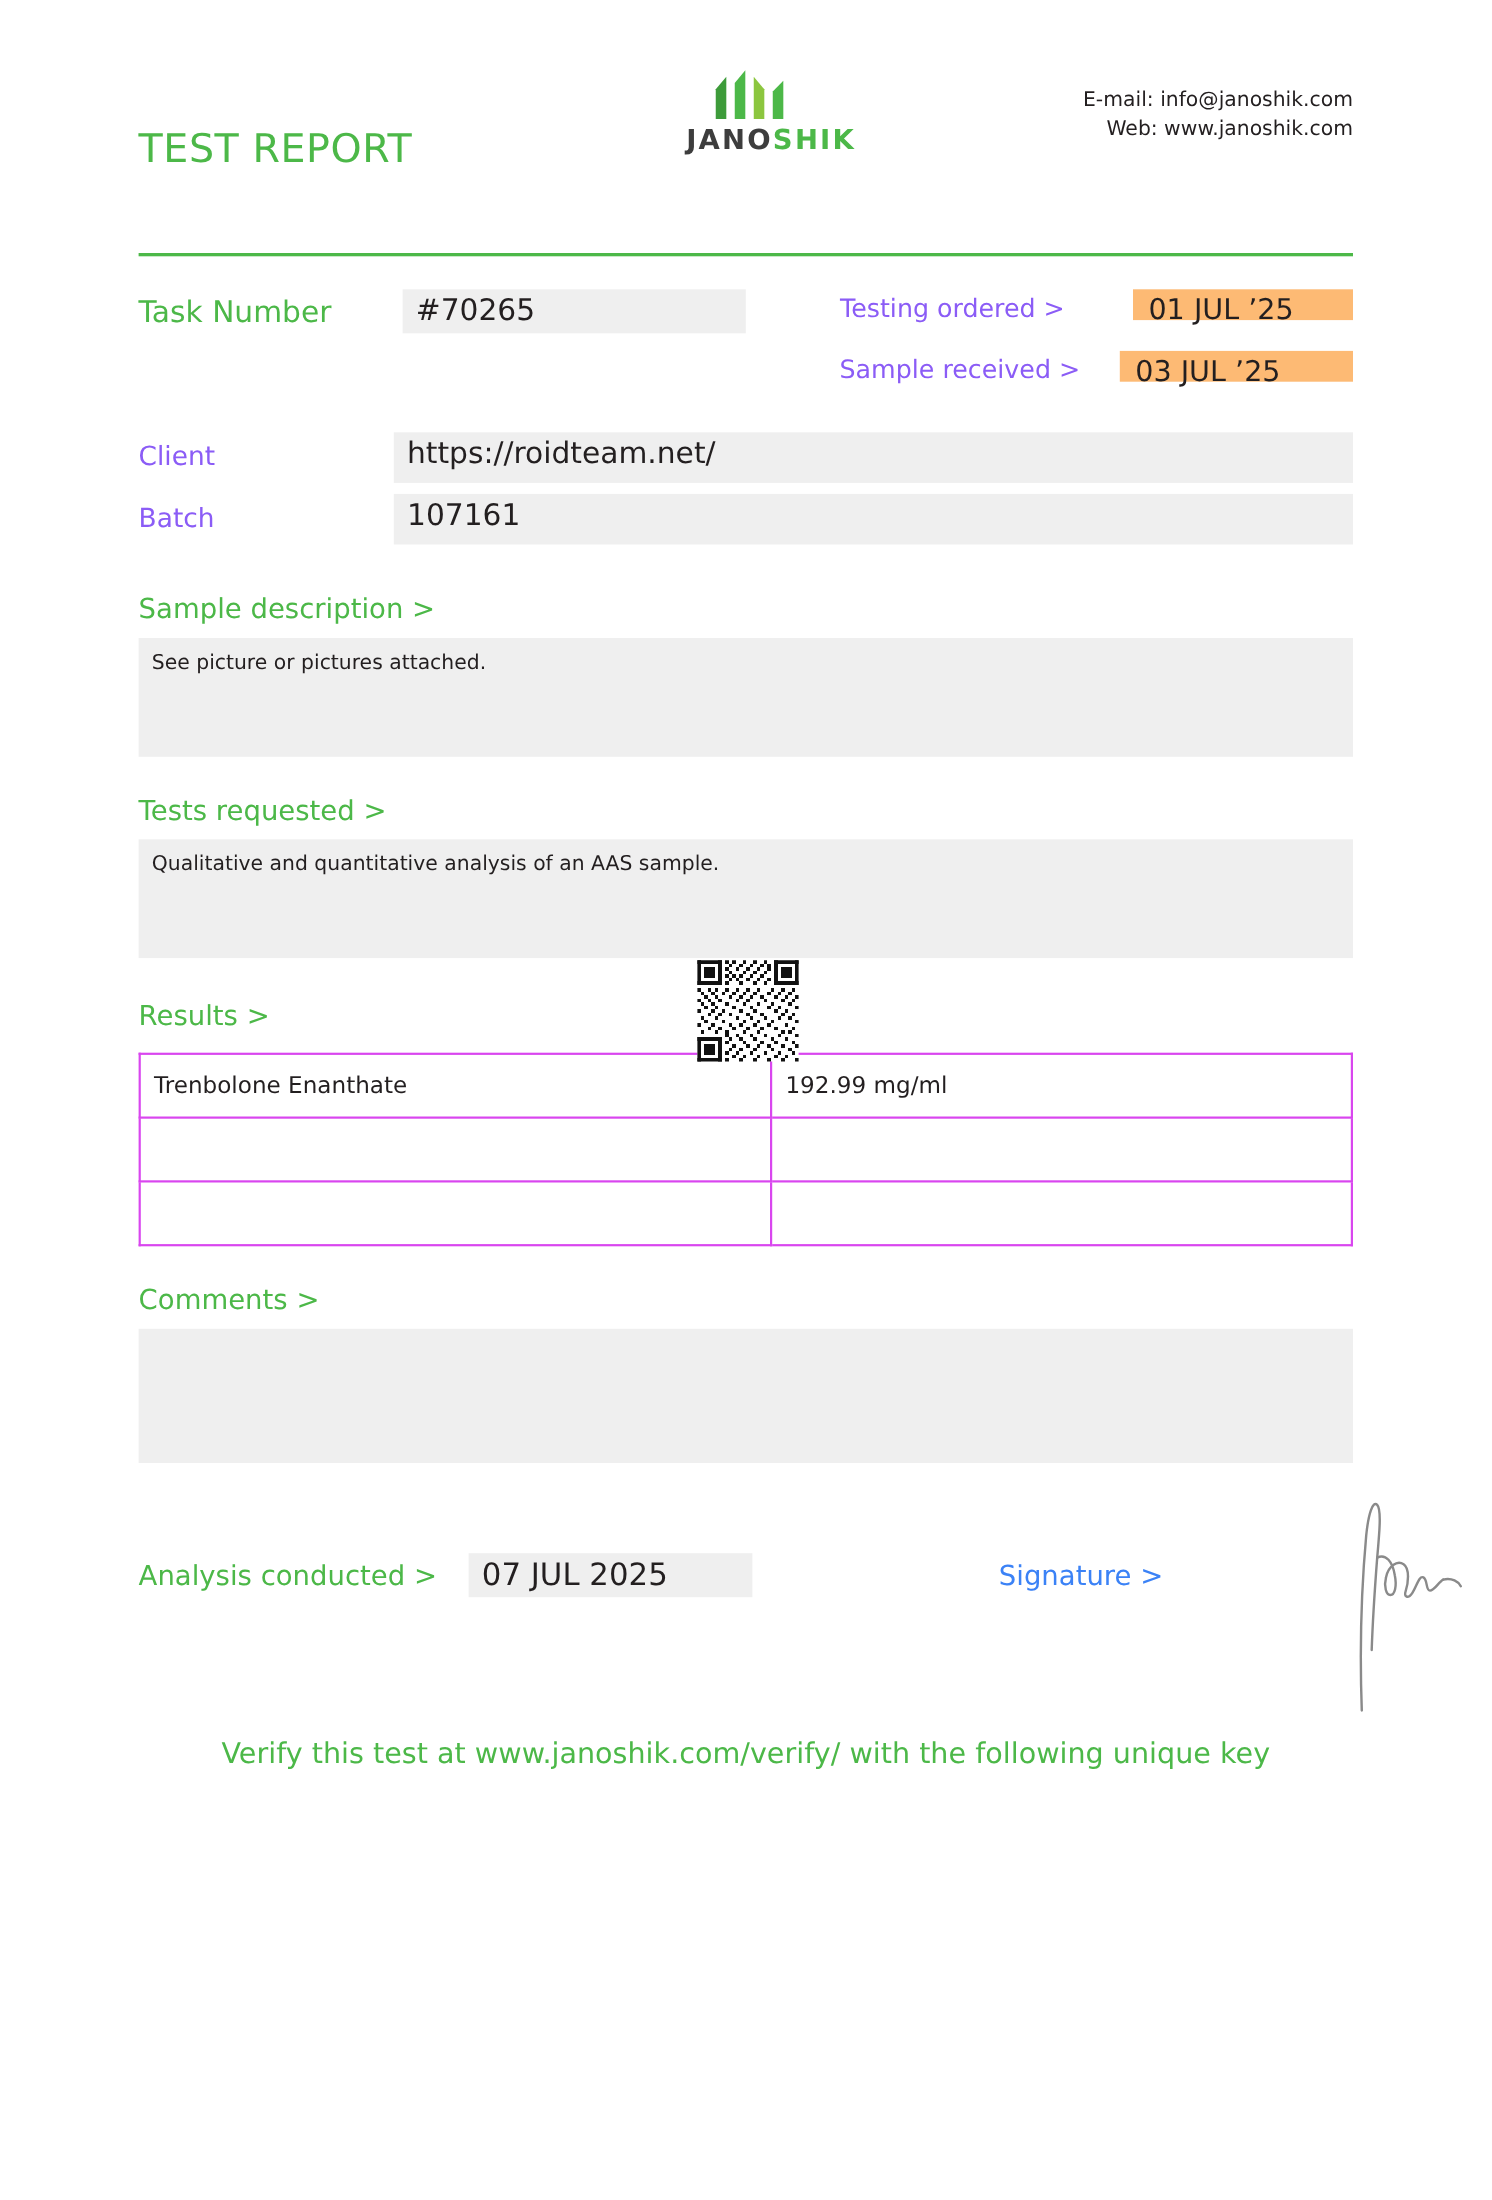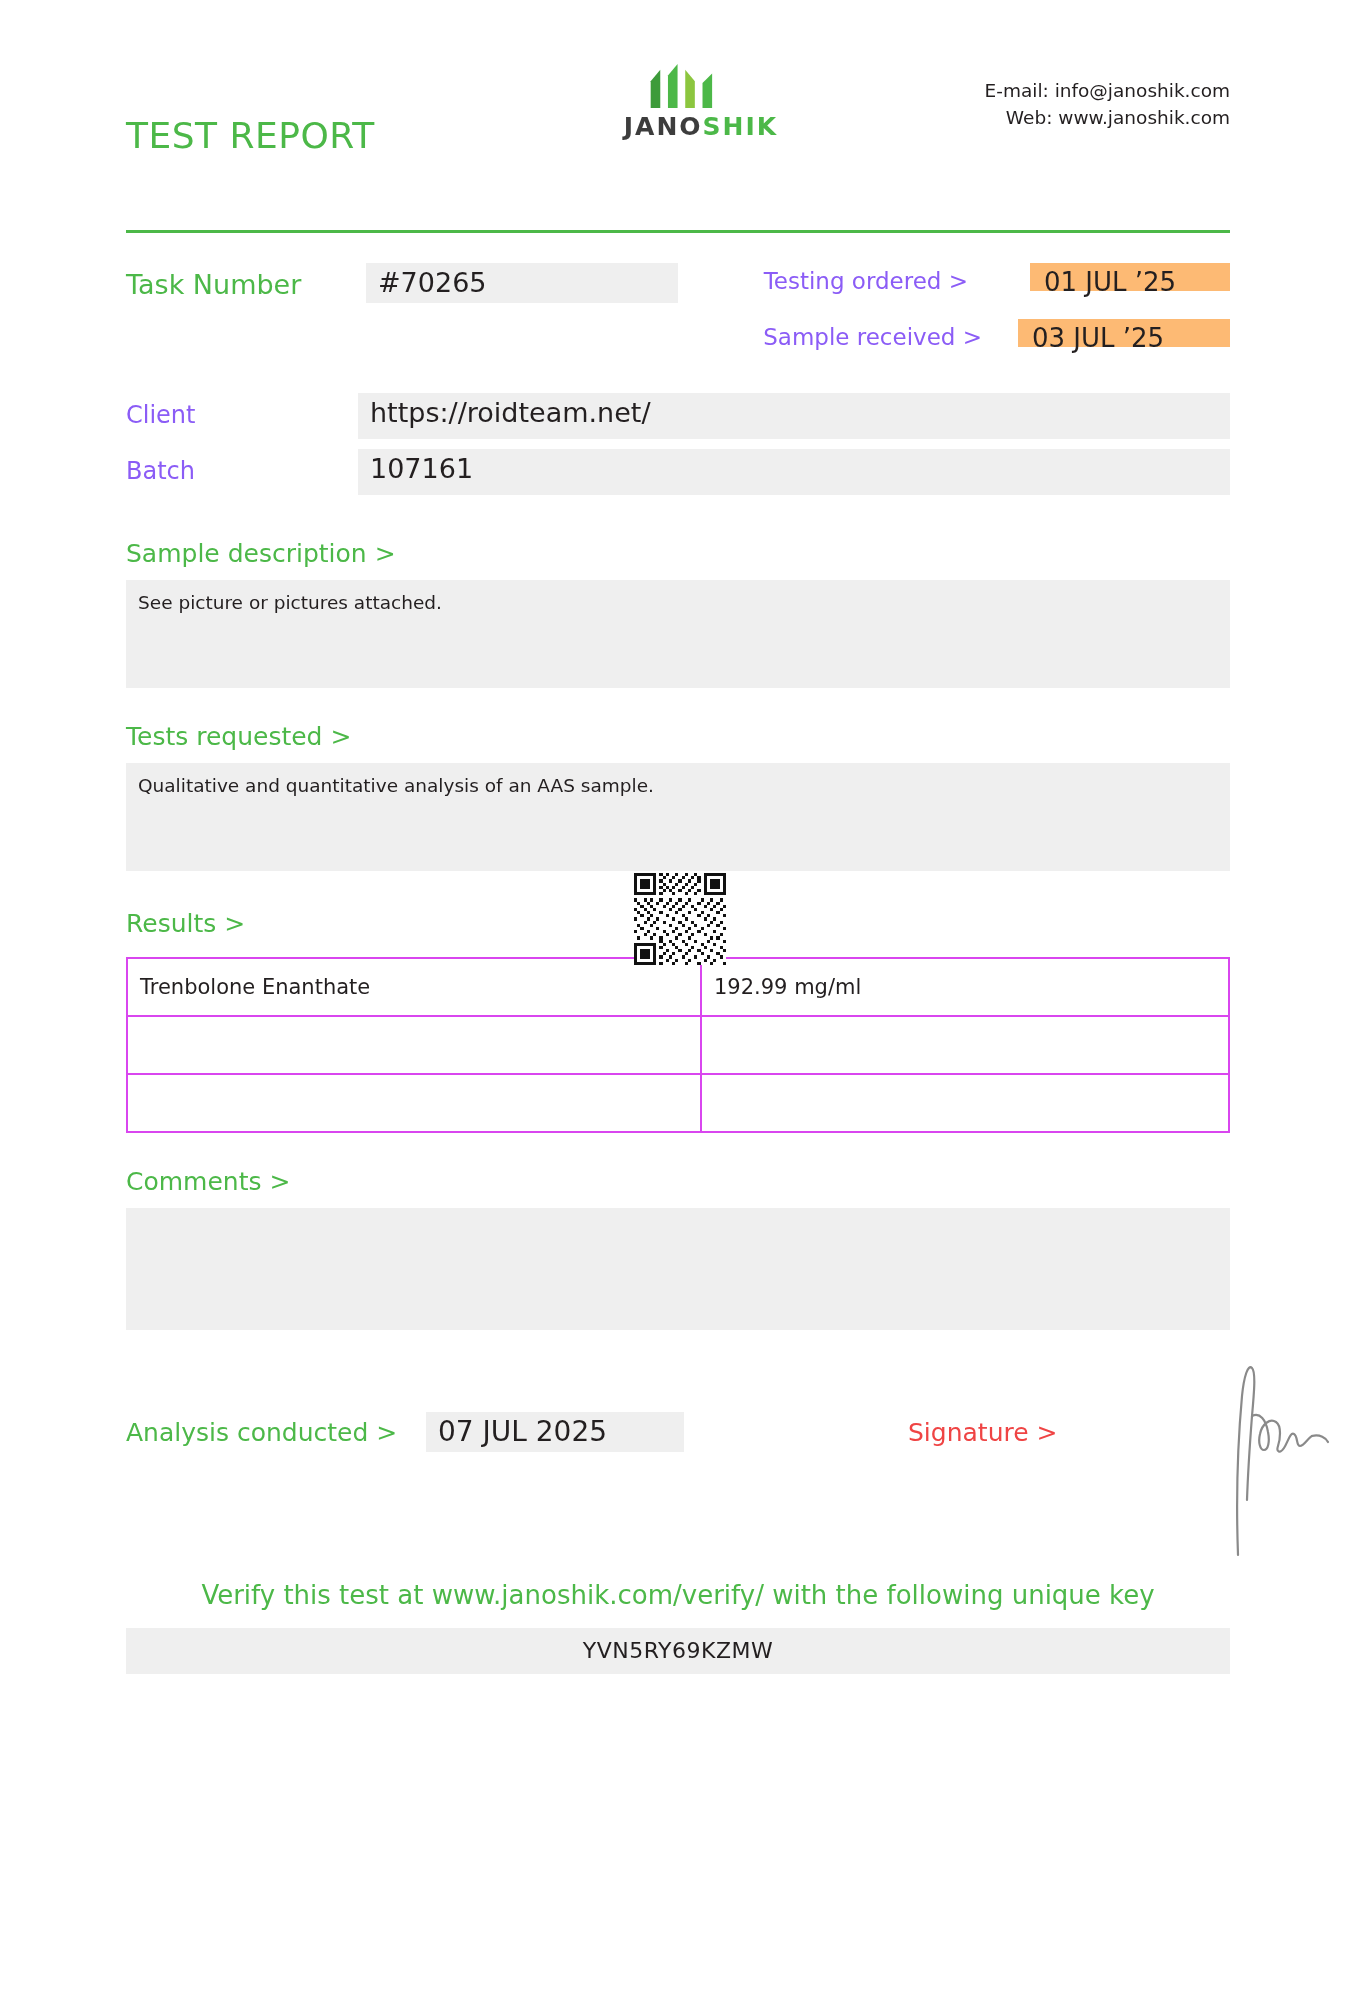--- a/index.html
+++ b/index.html
@@ -209,21 +209,21 @@
     background: #efefef;
     font-size: 28px;
     padding: 3px 12px;
     box-sizing: border-box;
   }
   .sig-label {
     position: absolute;
     left: 782px;
     top: 38px;
     font-size: 25px;
-    color: #ef4444;
+    color: #3b82f6;
   }
   .signature {
     position: absolute;
     left: 1090px;
     top: -30px;
     width: 130px;
     height: 210px;
   }
   .verify {
     font-size: 26px;
@@ -518,15 +518,14 @@
     <svg class="signature" viewBox="0 0 130 210">
       <g fill="none" stroke="#8a8a8a" stroke-width="2.2" stroke-linecap="round">
         <path d="M22 205 C20 150 22 90 26 46 C28 26 32 14 36 18 C40 22 38 44 36 66 C34 92 32 120 31 150"></path>
         <path d="M36 66 C44 62 50 70 52 82 C54 92 52 100 48 100 C44 100 42 92 44 84 C46 74 54 68 60 72 C66 76 64 90 62 96 C60 102 64 104 68 98 C72 92 74 82 78 84 C82 86 80 96 84 96 C88 96 92 88 96 86"></path>
         <path d="M96 86 C104 84 110 88 112 92"></path>
       </g>
     </svg>
   </div>
 
   <div class="verify">Verify this test at www.janoshik.com/verify/ with the following unique key</div>
-  <div class="key-box">YVN5RY69KZMW</div>
 
 </div>
 
 </body></html>

